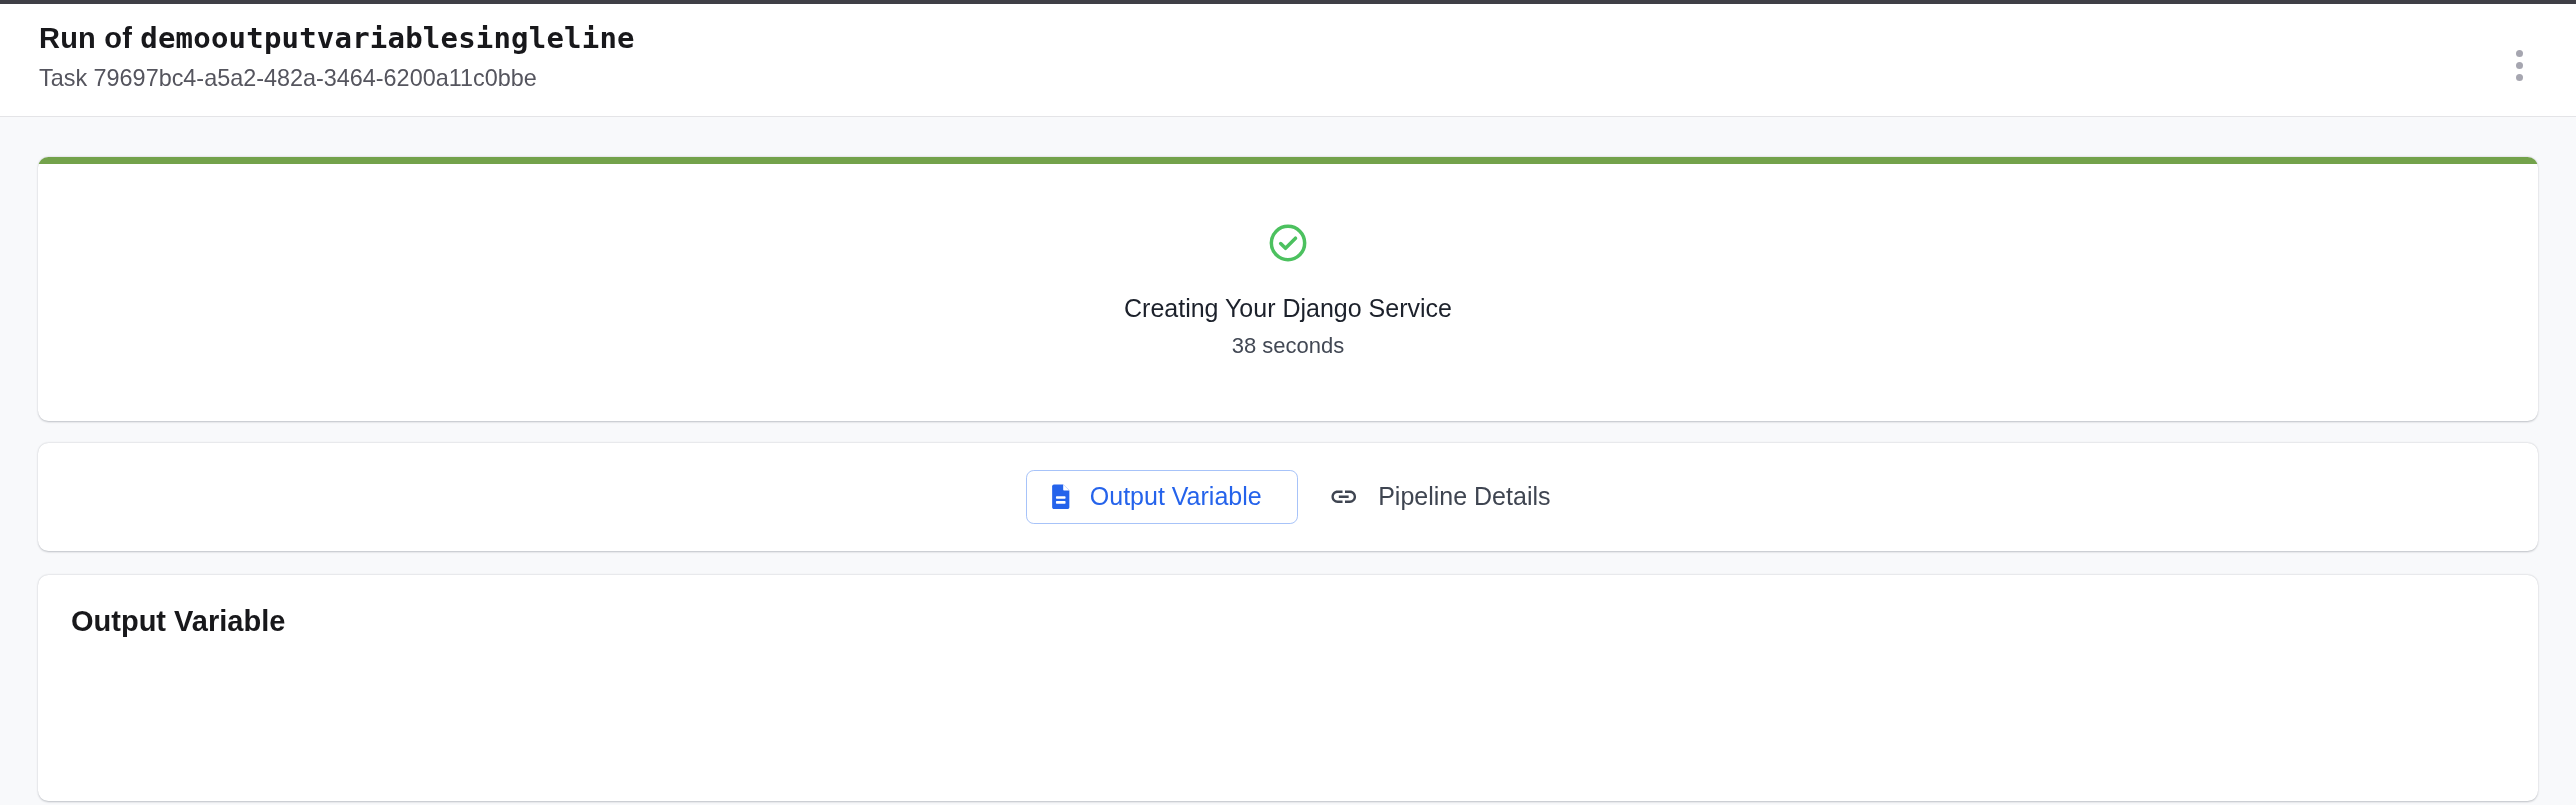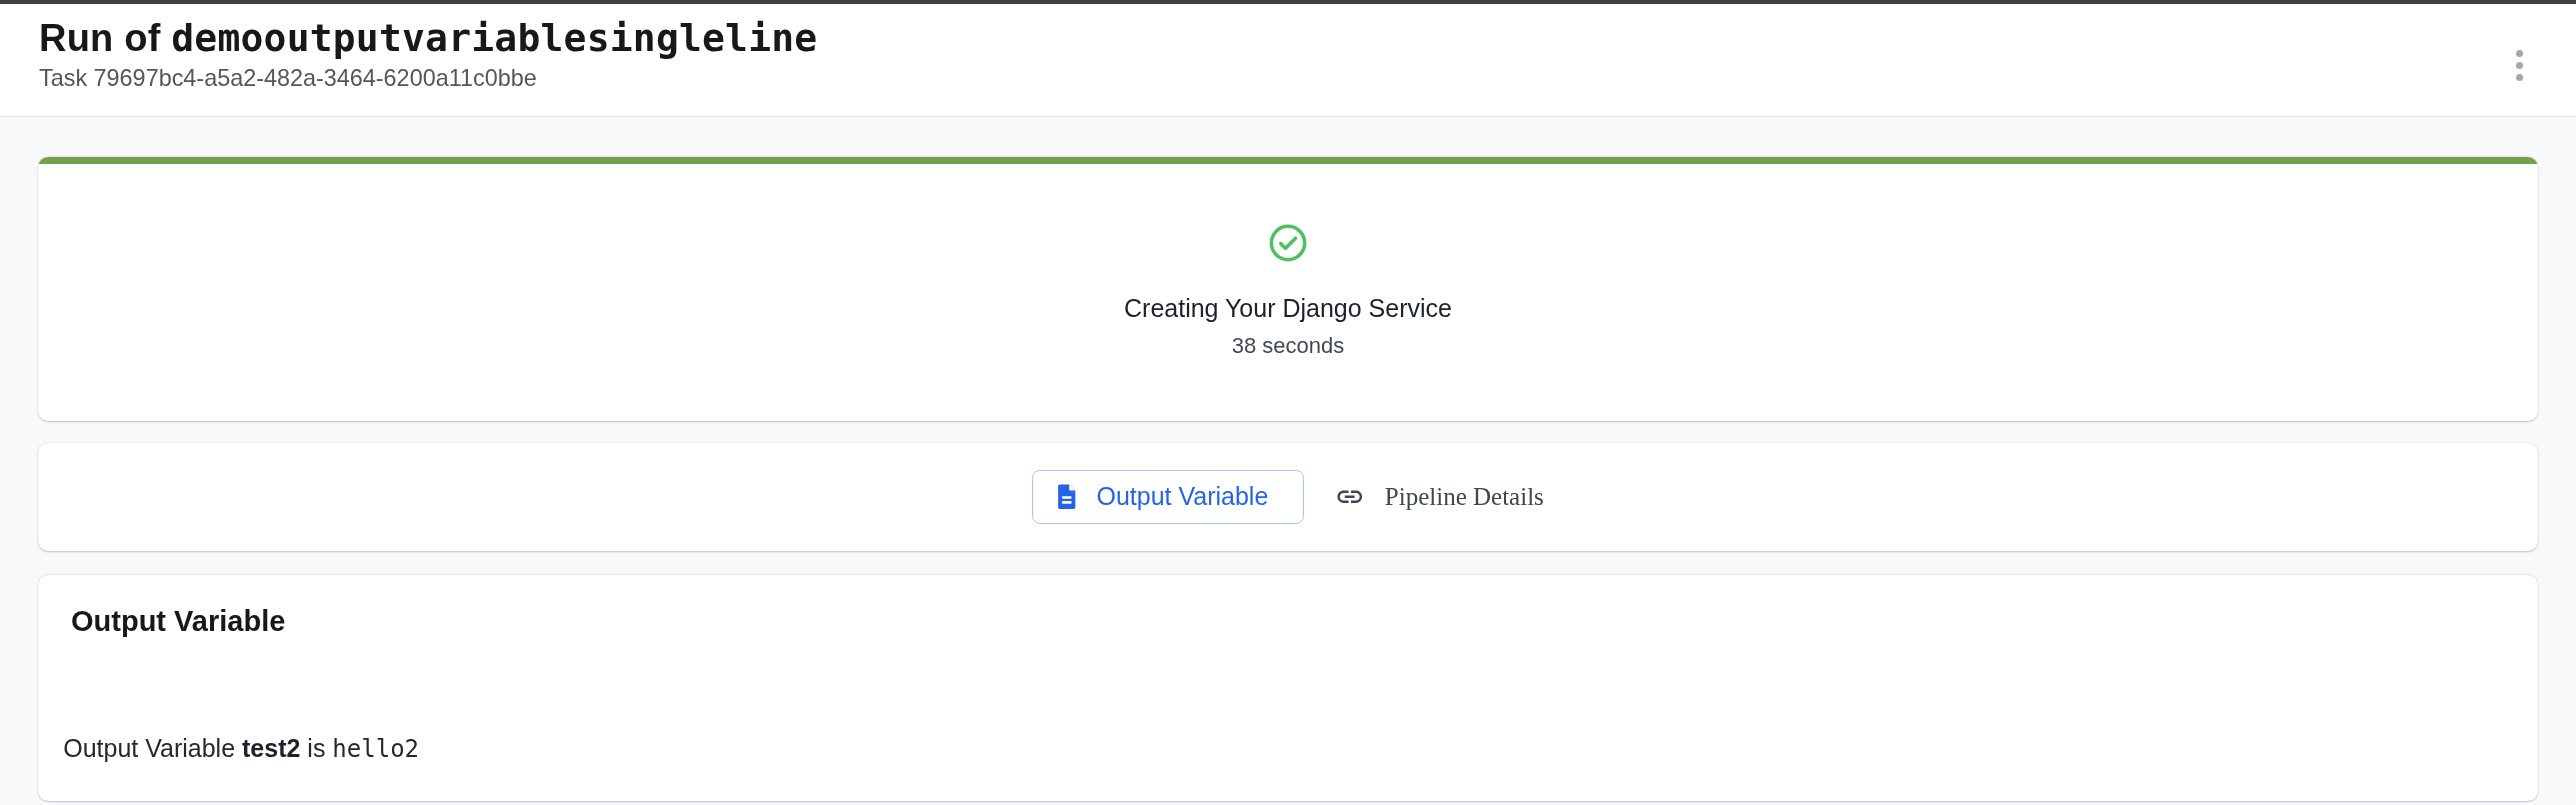--- a/index.html
+++ b/index.html
@@ -19,21 +19,21 @@
   }
 
   
   .header {
     position: relative;
     background: #ffffff;
     border-bottom: 0.9px solid #e4e4e7;
     padding: 16.5px 39px 22.6px 39px;
   }
   .page-title {
-    font-size: 38px;
+    font-size: 29px;
     font-weight: bold;
     line-height: 35px;
     color: #18181b;
     letter-spacing: 0.2px;
   }
   .page-title .mono { font-weight: bold; }
   .page-subtitle {
     margin-top: 7.8px;
     font-size: 23.4px;
     line-height: 29.5px;
@@ -116,21 +116,21 @@
     height: 54px;
     padding: 0 35px 0 19px;
     gap: 14.8px;
     color: #2563eb;
   }
   .tab-active .tab-label {
     font-size: 25px;
     font-weight: 500;
     color: #2563eb;
   }
-  .tab-plain { gap: 20px; font-family: Liberation Serif, serif; }
+  .tab-plain { gap: 20px; }
   .tab-plain .tab-label {
     font-size: 25px;
     font-weight: 400;
     color: #3f4551;
   }
   .tab-icon { width: 29.5px; height: 29.5px; display: block; }
 
   
   .output-card {
     margin-top: 24px;
@@ -197,17 +197,16 @@
         <svg class="tab-icon" viewBox="0 0 24 24">
           <path d="M3.9 12c0-1.71 1.39-3.1 3.1-3.1h4V7H7c-2.76 0-5 2.24-5 5s2.24 5 5 5h4v-1.9H7c-1.71 0-3.1-1.39-3.1-3.1zM8 13h8v-2H8v2zm9-6h-4v1.9h4c1.71 0 3.1 1.39 3.1 3.1s-1.39 3.1-3.1 3.1h-4V17h4c2.76 0 5-2.24 5-5s-2.24-5-5-5z" fill="#3f4551"></path>
         </svg>
         <span class="tab-label">Pipeline Details</span>
       </div>
     </div>
   </section>
 
   <section class="card output-card">
     <h2 class="section-heading">Output Variable</h2>
-    <p class="output-line"><span>Output Variable </span><span class="var-name">test2</span><span> is </span><span class="mono">hello2</span></p>
   </section>
 
 </main>
 
 
 </body></html>

